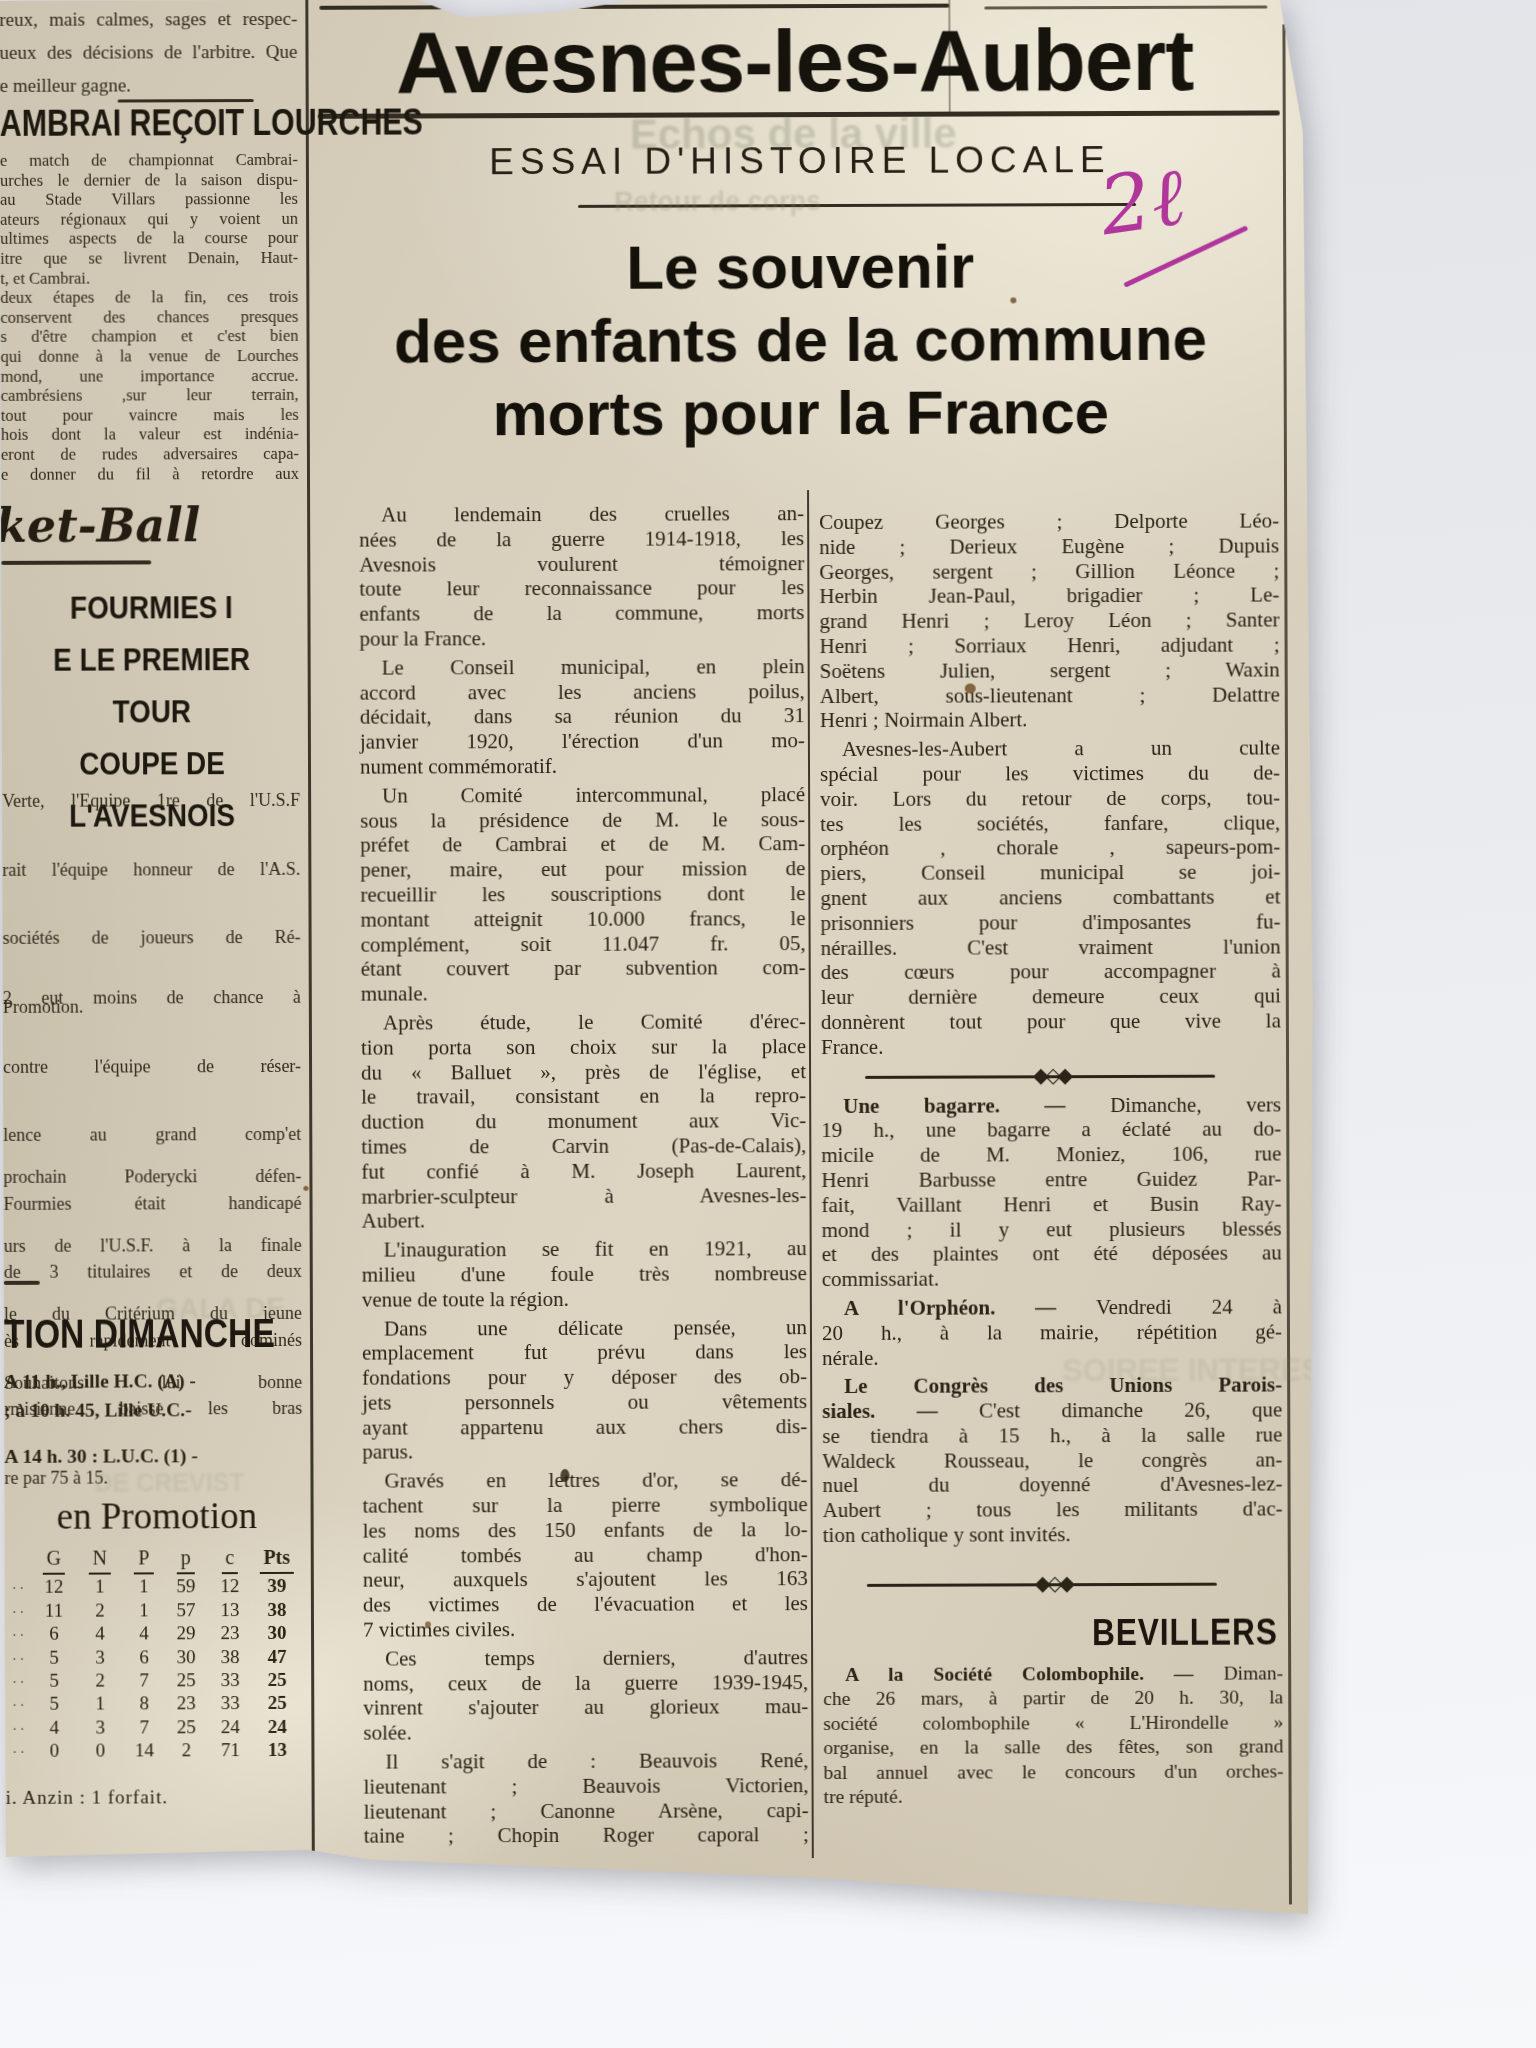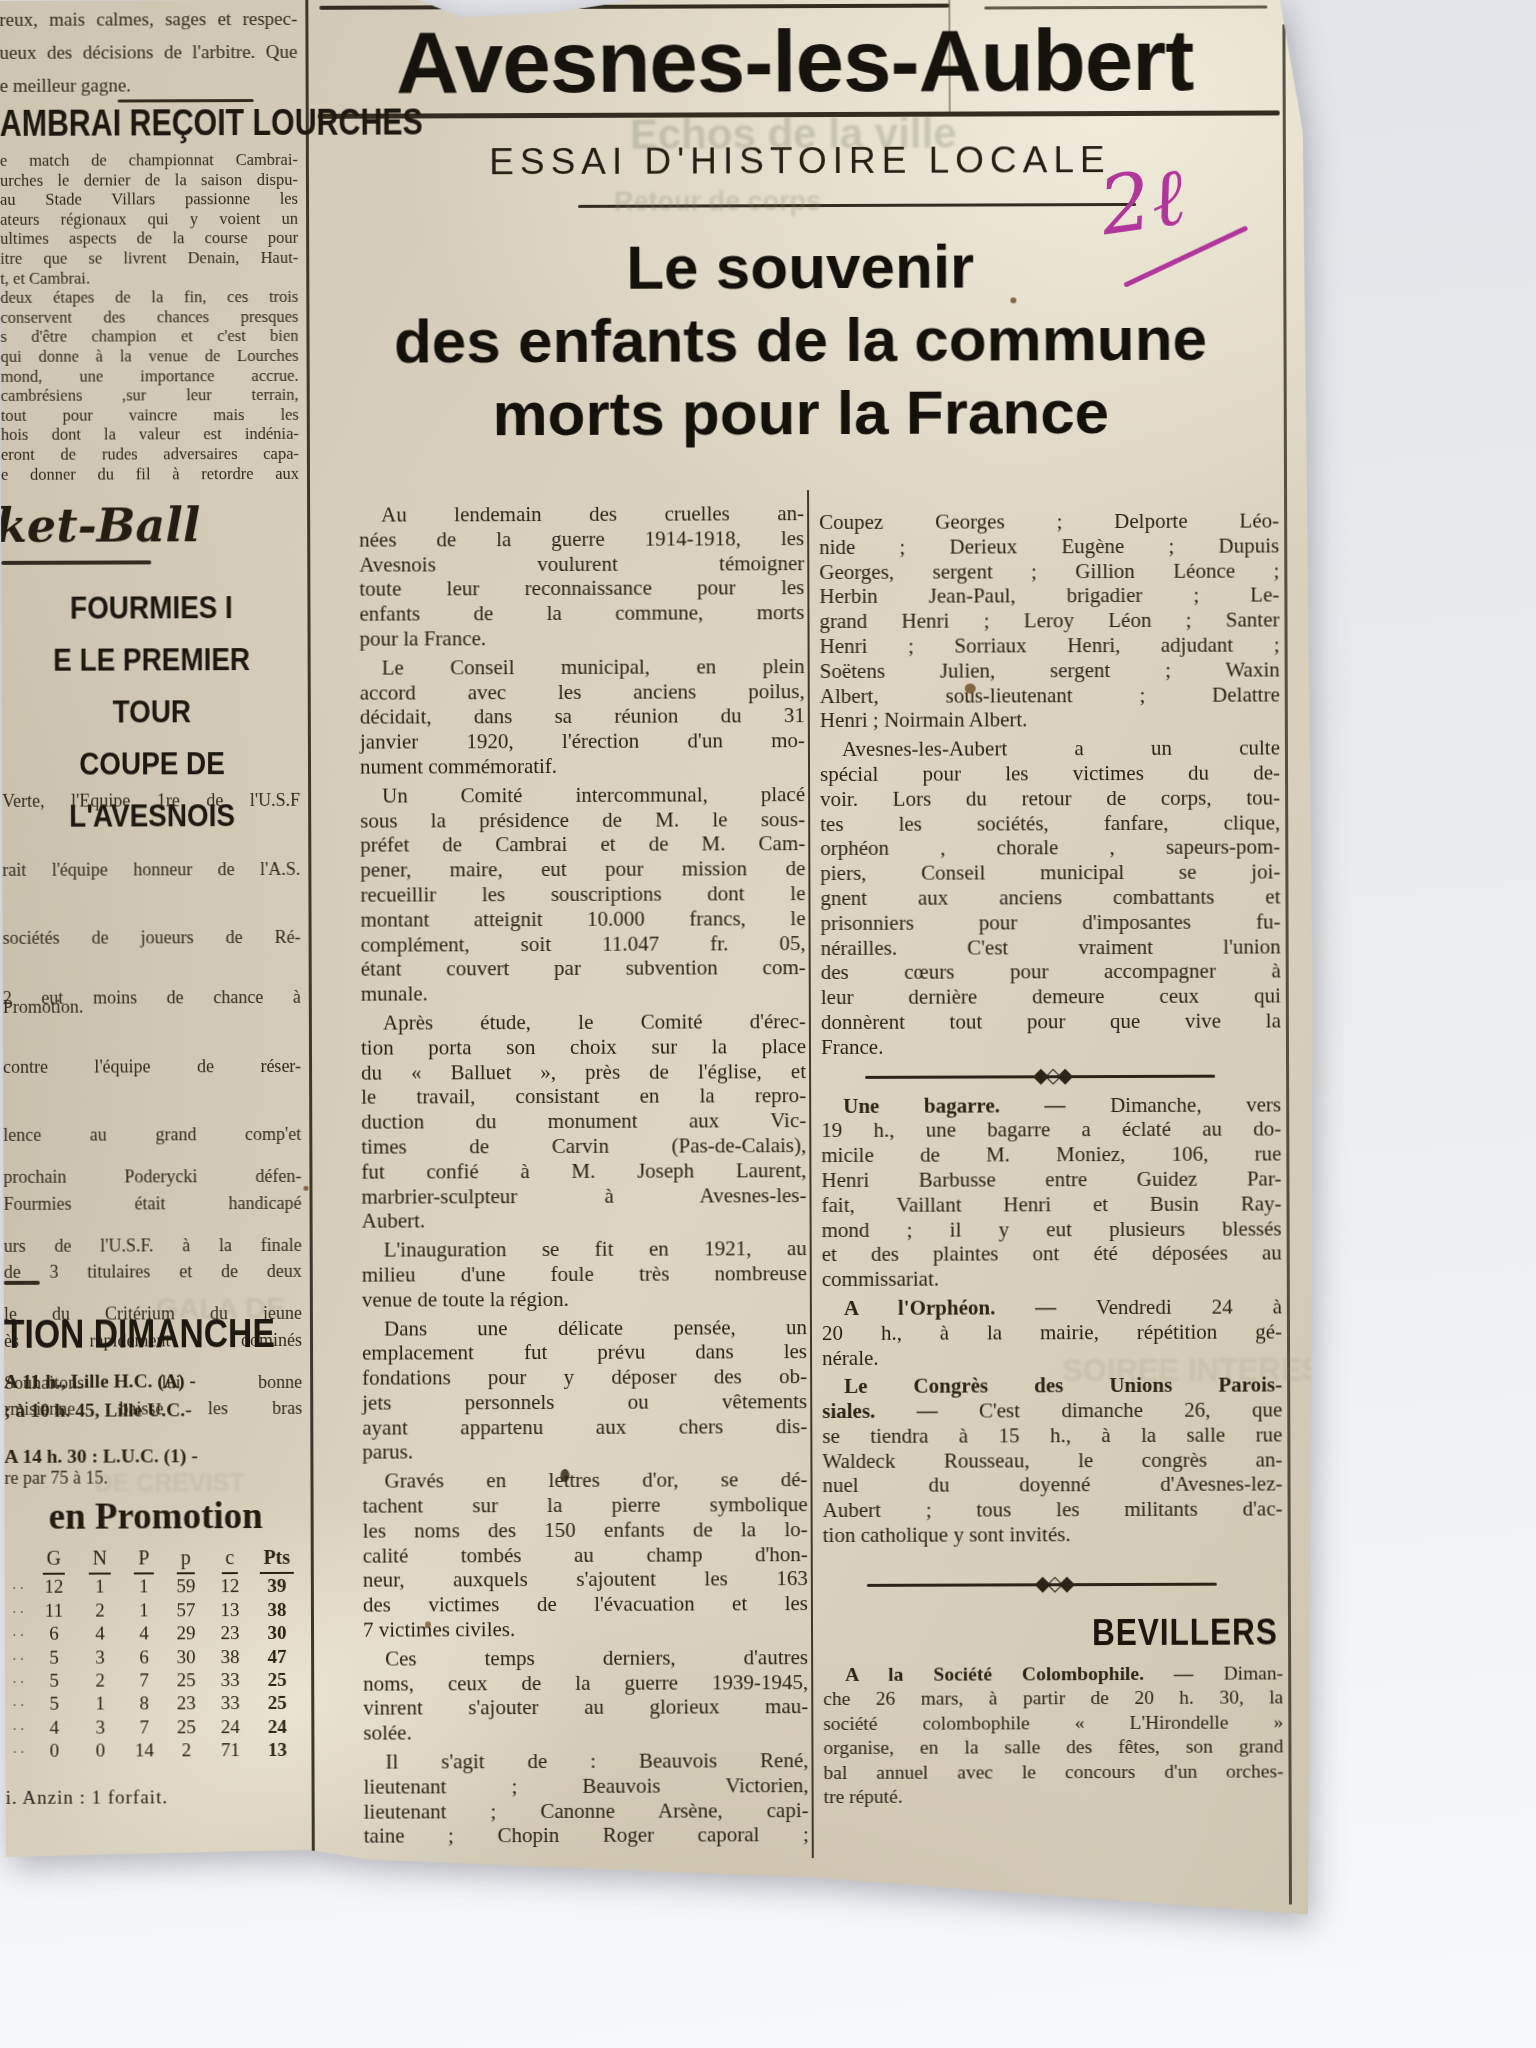--- a/index.html
+++ b/index.html
@@ -61,21 +61,21 @@
   .lc-big .art-line{height:33px;}
   .lc-head{position:absolute;left:0;width:300px;font-family:"Liberation Sans",sans-serif;
            font-weight:bold;color:#1d1810;transform:scaleX(.82);transform-origin:left;white-space:nowrap;}
   .lc-sub{position:absolute;left:0;width:300px;text-align:center;font-family:"Liberation Sans",sans-serif;
           font-weight:bold;font-size:31px;line-height:52px;color:#1d1810;transform:scaleX(.9);transform-origin:center;}
   #lc-kicker{position:absolute;left:-6px;top:498px;font-family:"DejaVu Serif",serif;
              font-style:italic;font-weight:bold;font-size:46px;color:#241d12;}
   .lc-mid{font-size:18px;line-height:23.5px;}
   .lc-mid .art-line{height:23.5px;margin-top:45px;}
   .lc-sched{position:absolute;left:0;width:292px;font-size:19.5px;line-height:29px;font-weight:bold;color:#2c2416;}
-  #lc-promo{position:absolute;left:44px;top:1494px;font-weight:bold;font-size:37px;color:#221b10;}
+  #lc-promo{position:absolute;left:52px;top:1494px;font-weight:normal;font-size:37px;color:#221b10;}
   
   #lc-table{position:absolute;left:0;top:1546px;width:296px;font-size:19px;color:#2c2416;}
   .trow{display:flex;height:23.4px;align-items:flex-start;}
   .tc{text-align:center;}
   .c-dots{width:26px;font-size:15px;color:rgba(55,45,28,.8);}
   .c-g{width:46px;}.c-n{width:46px;}.c-p1{width:42px;}.c-p2{width:42px;}.c-c{width:46px;}
   .c-pts{width:48px;font-weight:bold;}
   #t-head{margin-bottom:6px;}
   #t-head span{display:inline-block;border-bottom:2px solid #2b2216;padding:0 4px 3px;font-size:20px;}
   #t-head .c-pts span{font-weight:bold;}

